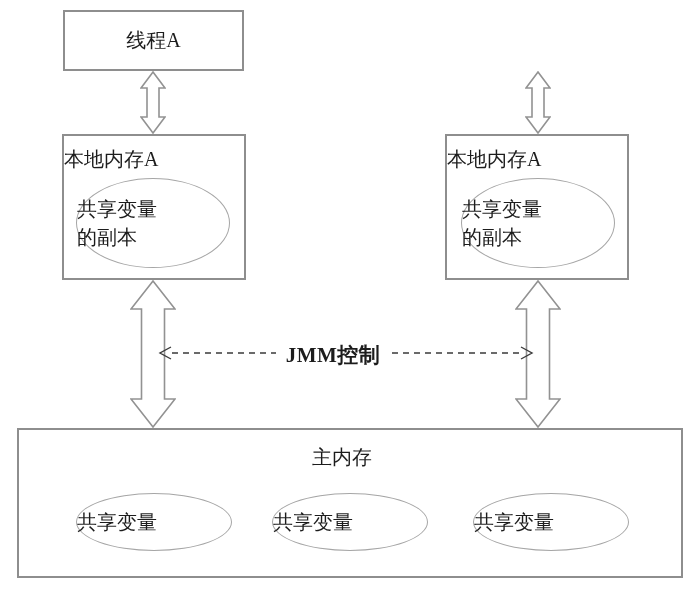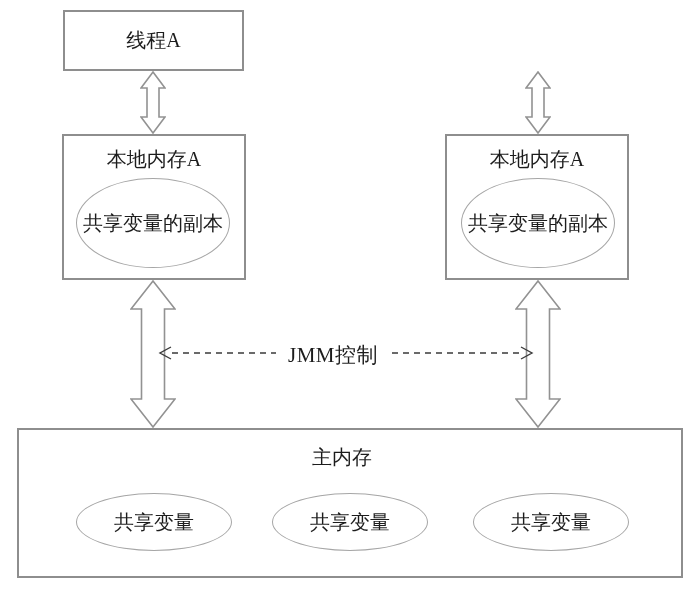--- a/index.html
+++ b/index.html
@@ -29,22 +29,22 @@
   .center-label{
     display:flex;align-items:center;justify-content:center;
     height:100%;
     font-size:20px;
   }
   .ellipse{
     position:absolute;
     border:1px solid var(--ellipse-border);
     border-radius:50%;
     background:var(--background);
-    display:flex;flex-direction:row;
-    align-items:center;justify-content:center;
+    display:flex;flex-direction:column;
+    align-items:flex-start;justify-content:center;
     font-size:20px;
     line-height:28px;
     box-sizing:border-box;
     text-align:center;
   }
   .arrow-svg{position:absolute;display:block;}
   .double-arrow polygon{
     fill:var(--background);
     stroke:var(--arrow-outline);
     stroke-width:1.6;
@@ -58,33 +58,33 @@
   .dashed-head{
     fill:none;
     stroke:var(--dashed-line);
     stroke-width:1.4;
   }
   .jmm-label{
     position:absolute;
     left:273px;top:341px;width:120px;
     text-align:center;
     font-size:21px;
-    font-weight:normal;
+    font-weight:bold;
     letter-spacing:0.5px;
   }
   .main-title{
     position:absolute;
     left:0;right:16px;top:14px;
     text-align:center;
     font-size:20px;
   }
   .local-title{
     position:absolute;
     left:0;right:0;top:10px;
-    text-align:center;
+    text-align:left;
     font-size:20px;
   }
 </style>
 </head>
 <body>
 
 <div class="stage">
 
   <div class="box" style="left:63px;top:10px;width:181px;height:61px;">
     <div class="center-label">线程A</div>

